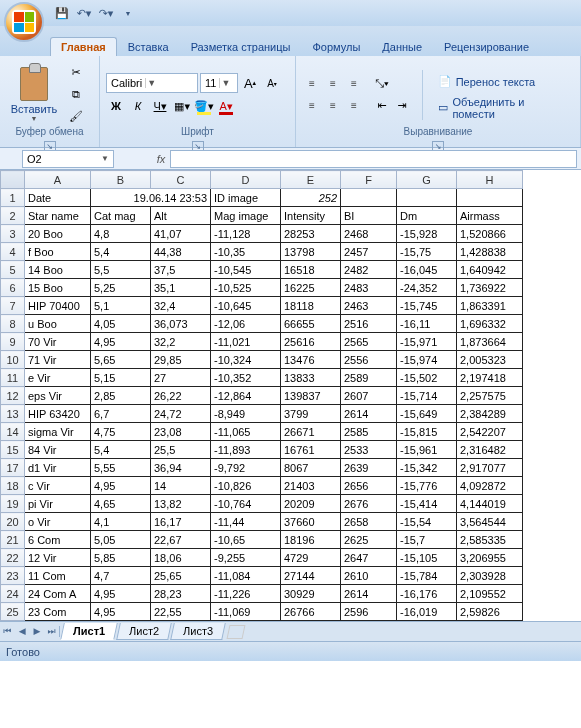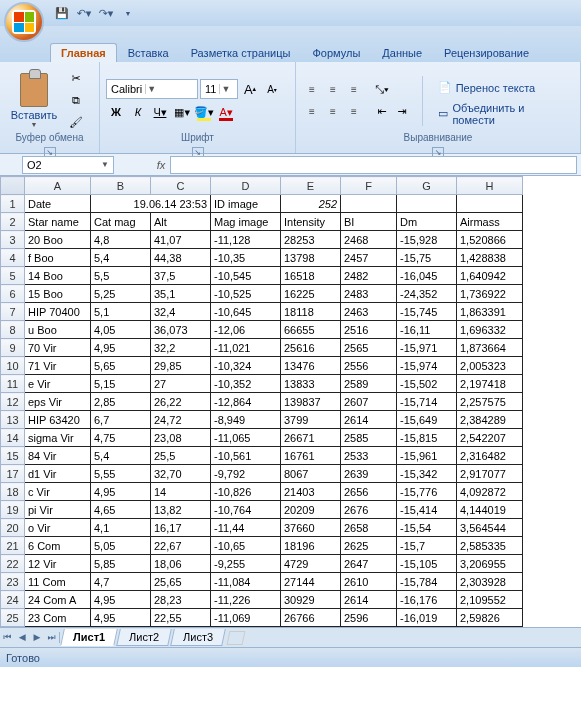--- a/index.html
+++ b/index.html
@@ -5,21 +5,21 @@
 * { box-sizing: border-box; margin: 0; padding: 0; font-family: Tahoma, Arial, sans-serif; }
 body { background: #fff; width: 581px; height: 728px; overflow: hidden; position: relative; }
 
 .titlebar { height: 26px; background: linear-gradient(#d6e5f5,#bdd6ef); display: flex; align-items: center; position: relative; }
 .office-btn { width: 40px; height: 40px; border-radius: 50%; background: radial-gradient(circle at 30% 30%, #fff, #f7b84a 40%, #d05c20 70%); border: 2px solid #a8c0db; position: absolute; top: 2px; left: 4px; z-index: 10; display: flex; align-items: center; justify-content: center; }
 .office-btn-inner { width: 24px; height: 24px; background: #fff; border-radius: 4px; display: grid; grid-template-columns: 1fr 1fr; grid-template-rows: 1fr 1fr; gap: 1px; padding: 2px; }
 .office-btn-inner span:nth-child(1){background:#eb3c00;} .office-btn-inner span:nth-child(2){background:#80bb00;} .office-btn-inner span:nth-child(3){background:#009de0;} .office-btn-inner span:nth-child(4){background:#ffba00;}
 .qat { margin-left: 54px; display: flex; gap: 6px; align-items: center; }
 .qat-icon { width: 16px; height: 16px; display: flex; align-items: center; justify-content: center; font-size: 11px; color: #3b5a82; }
 
-.tabs-row { height: 36px; background: linear-gradient(#cfe0f2,#bdd6ef); display: flex; align-items: flex-end; padding-left: 50px; gap: 0; font-size: 11px; }
+.tabs-row { height: 30px; background: linear-gradient(#cfe0f2,#bdd6ef); display: flex; align-items: flex-end; padding-left: 50px; gap: 0; font-size: 11px; }
 .tab { padding: 3px 10px 3px 10px; color: #15428b; cursor: pointer; border: 1px solid transparent; border-bottom: none; }
 .tab.active { background: #e8f0fa; border-color: #9ab5d3; border-radius: 3px 3px 0 0; color: #c05000; font-weight: bold; }
 
 .ribbon { height: 92px; background: linear-gradient(#e8f0fa,#d4e3f4); border-bottom: 1px solid #9ab5d3; display: flex; }
 .r-group { border-right: 1px solid #b5cce4; display: flex; flex-direction: column; padding: 2px 6px 0 6px; }
 .r-group-content { flex: 1; display: flex; align-items: center; gap: 4px; }
 .r-group-title { height: 16px; font-size: 10px; color: #4a6a92; text-align: center; display: flex; align-items: center; justify-content: center; gap: 4px; flex-direction: column; }
 .r-group-title .pop { width: 12px; height: 12px; border: 1px solid #8aa6c6; font-size: 8px; line-height: 10px; }
 .big-btn { width: 56px; height: 68px; display: flex; flex-direction: column; align-items: center; justify-content: center; border: 1px solid transparent; border-radius: 3px; }
 .clip-icon { width: 28px; height: 34px; background: #d4965a; border: 1px solid #875; border-radius: 2px; position: relative; }
@@ -370,31 +370,31 @@
           <td>26671</td>
           <td>2585</td>
           <td>-15,815</td>
           <td>2,542207</td>
         </tr>
         <tr>
           <th class="row-hdr">15</th>
           <td>84 Vir</td>
           <td>5,4</td>
           <td>25,5</td>
-          <td>-10,561</td>
+          <td>-11,893</td>
           <td>16761</td>
           <td>2533</td>
           <td>-15,961</td>
           <td>2,316482</td>
         </tr>
         <tr>
           <th class="row-hdr">17</th>
           <td>d1 Vir</td>
           <td>5,55</td>
-          <td>32,70</td>
+          <td>36,94</td>
           <td>-9,792</td>
           <td>8067</td>
           <td>2639</td>
           <td>-15,342</td>
           <td>2,917077</td>
         </tr>
         <tr>
           <th class="row-hdr">18</th>
           <td>c Vir</td>
           <td>4,95</td>

